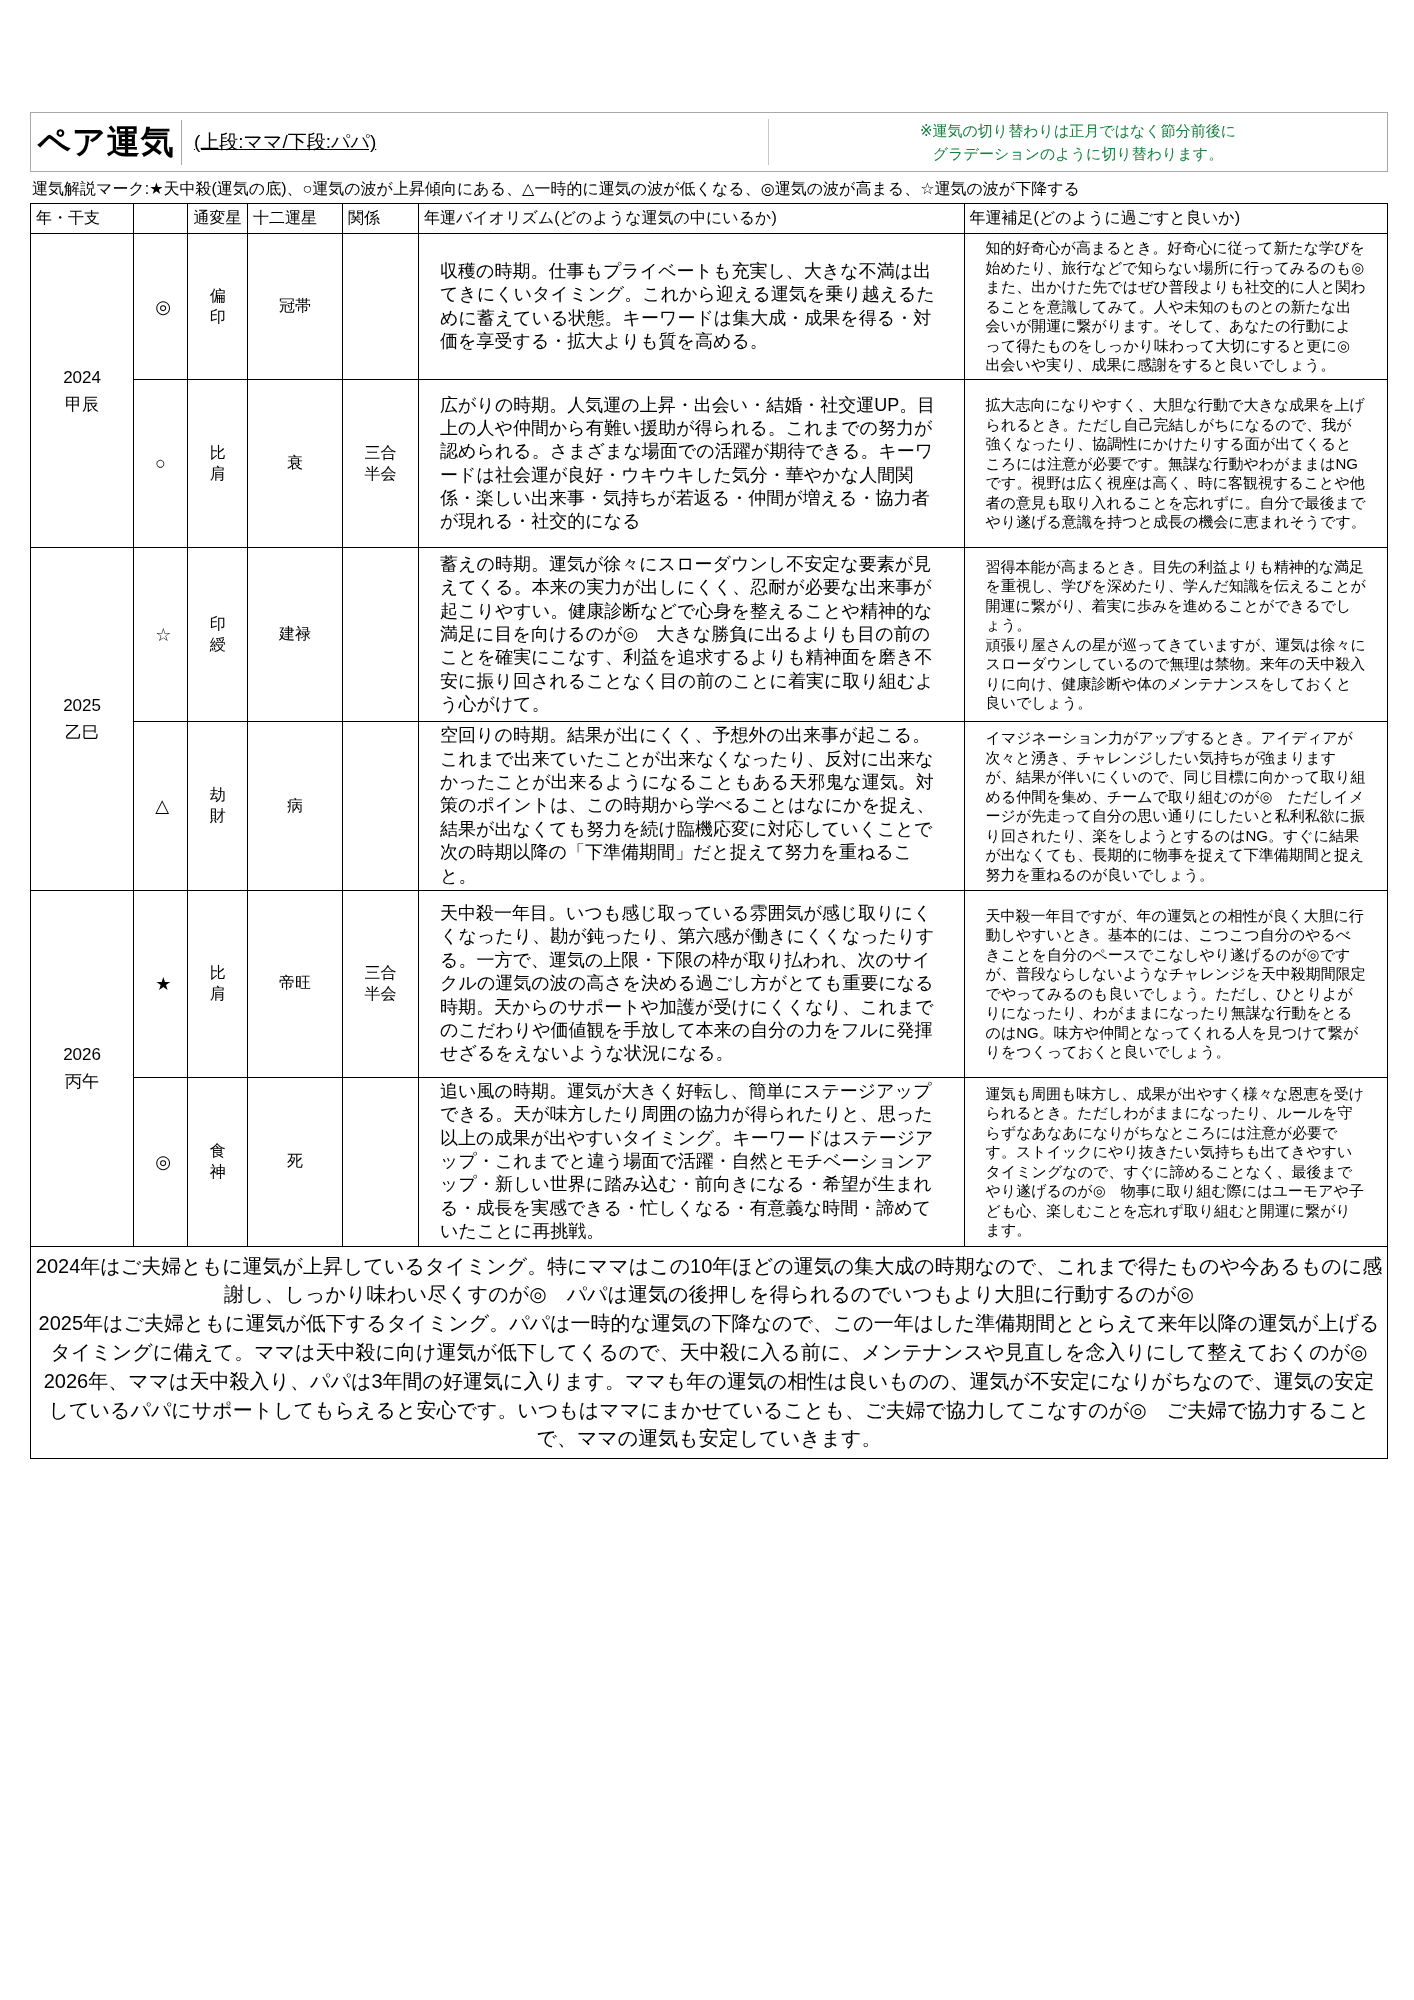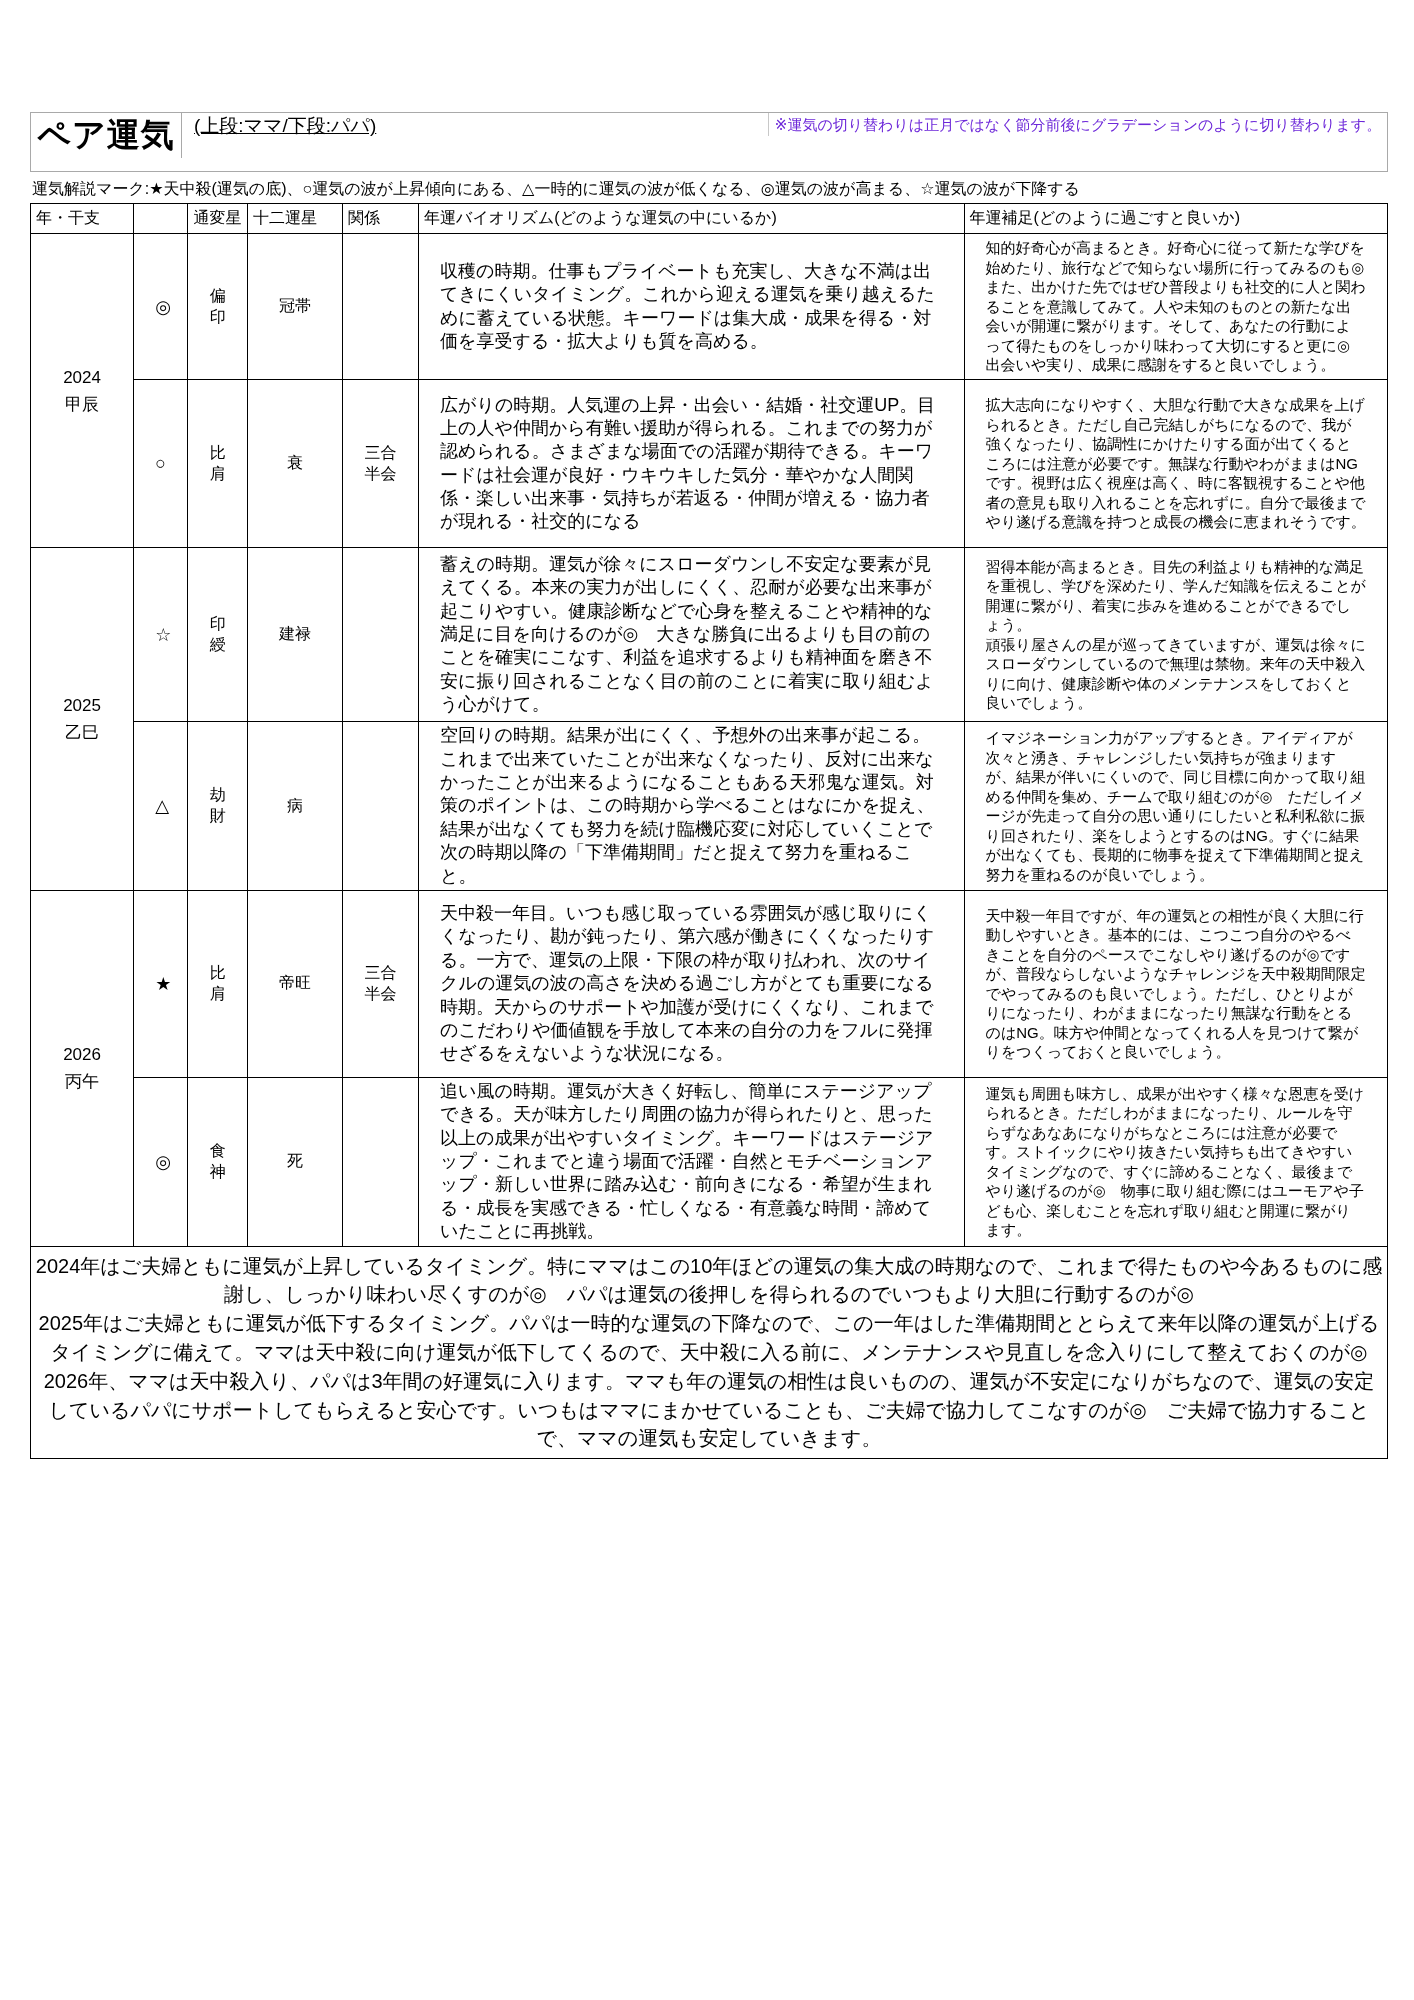--- a/index.html
+++ b/index.html
@@ -1,23 +1,23 @@
 <!DOCTYPE html>
 <html><head>
 <meta charset="utf-8">
 <style>
   html,body{margin:0;padding:0;background:#fff;}
   body{width:1414px;height:2000px;position:relative;font-family:"Liberation Sans","DejaVu Sans",sans-serif;color:#000;}
   .doc{position:absolute;left:30px;top:112px;width:1358px;}
 
   
-  .header-row{display:flex;align-items:flex-start;border:1px solid #a9a9a9;height:60px;box-sizing:border-box;background:#fff;}
+  .header-row{display:flex;align-items:center;border:1px solid #a9a9a9;height:60px;box-sizing:border-box;background:#fff;}
   .title-cell{width:150px;display:flex;align-items:center;justify-content:center;font-size:33px;font-weight:bold;letter-spacing:1px;border-right:1px solid #a9a9a9;}
   .subtitle-cell{flex:1;display:flex;align-items:center;padding-left:12px;font-size:19px;text-decoration:underline;}
-  .note-cell{width:610px;border-left:1px solid #c8c8c8;display:flex;flex-direction:row;justify-content:center;text-align:center;font-size:15px;color:#6d28d9;line-height:1.55;padding:0 4px;}
+  .note-cell{width:610px;border-left:1px solid #c8c8c8;display:flex;flex-direction:column;justify-content:center;text-align:center;font-size:15px;color:#15803d;line-height:1.55;padding:0 4px;}
 
   
   .legend{font-size:16px;padding:7px 2px 5px 2px;line-height:1.2;}
 
   
   table.fortune{width:100%;border-collapse:collapse;table-layout:fixed;}
   table.fortune th, table.fortune td{border:1.5px solid #000;padding:2px 21px;box-sizing:border-box;}
   table.fortune th{font-weight:normal;text-align:left;font-size:16px;padding:4px 5px;white-space:nowrap;overflow:hidden;margin-left:20px;}
   col.c-year{width:7.6%;} col.c-mark{width:4.0%;} col.c-tsu{width:4.4%;}
   col.c-juni{width:7.0%;} col.c-kan{width:5.6%;} col.c-bio{width:40.2%;}

